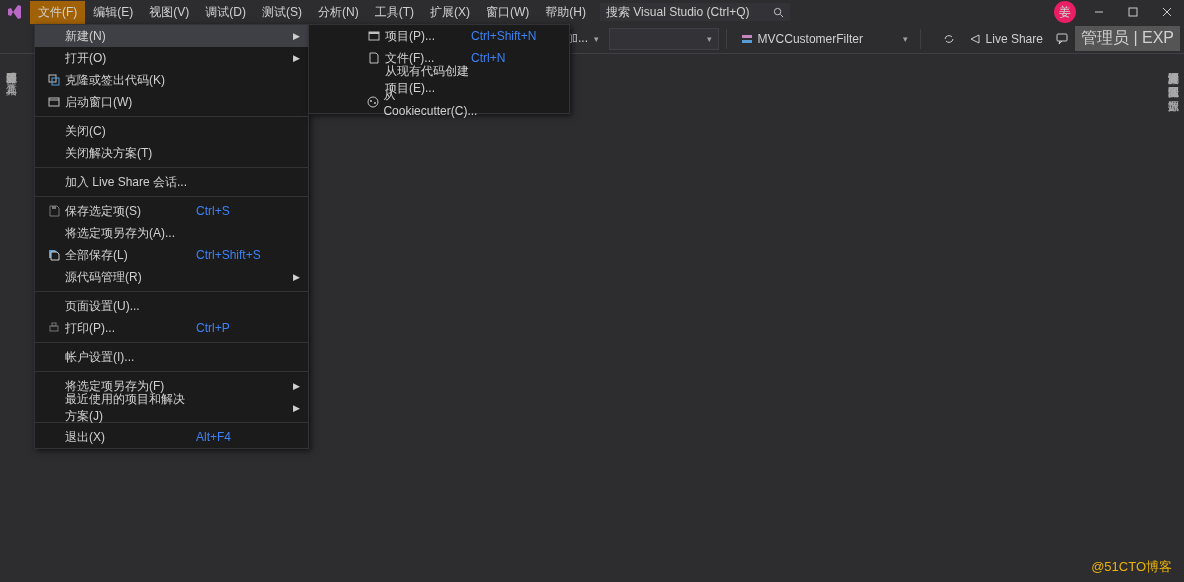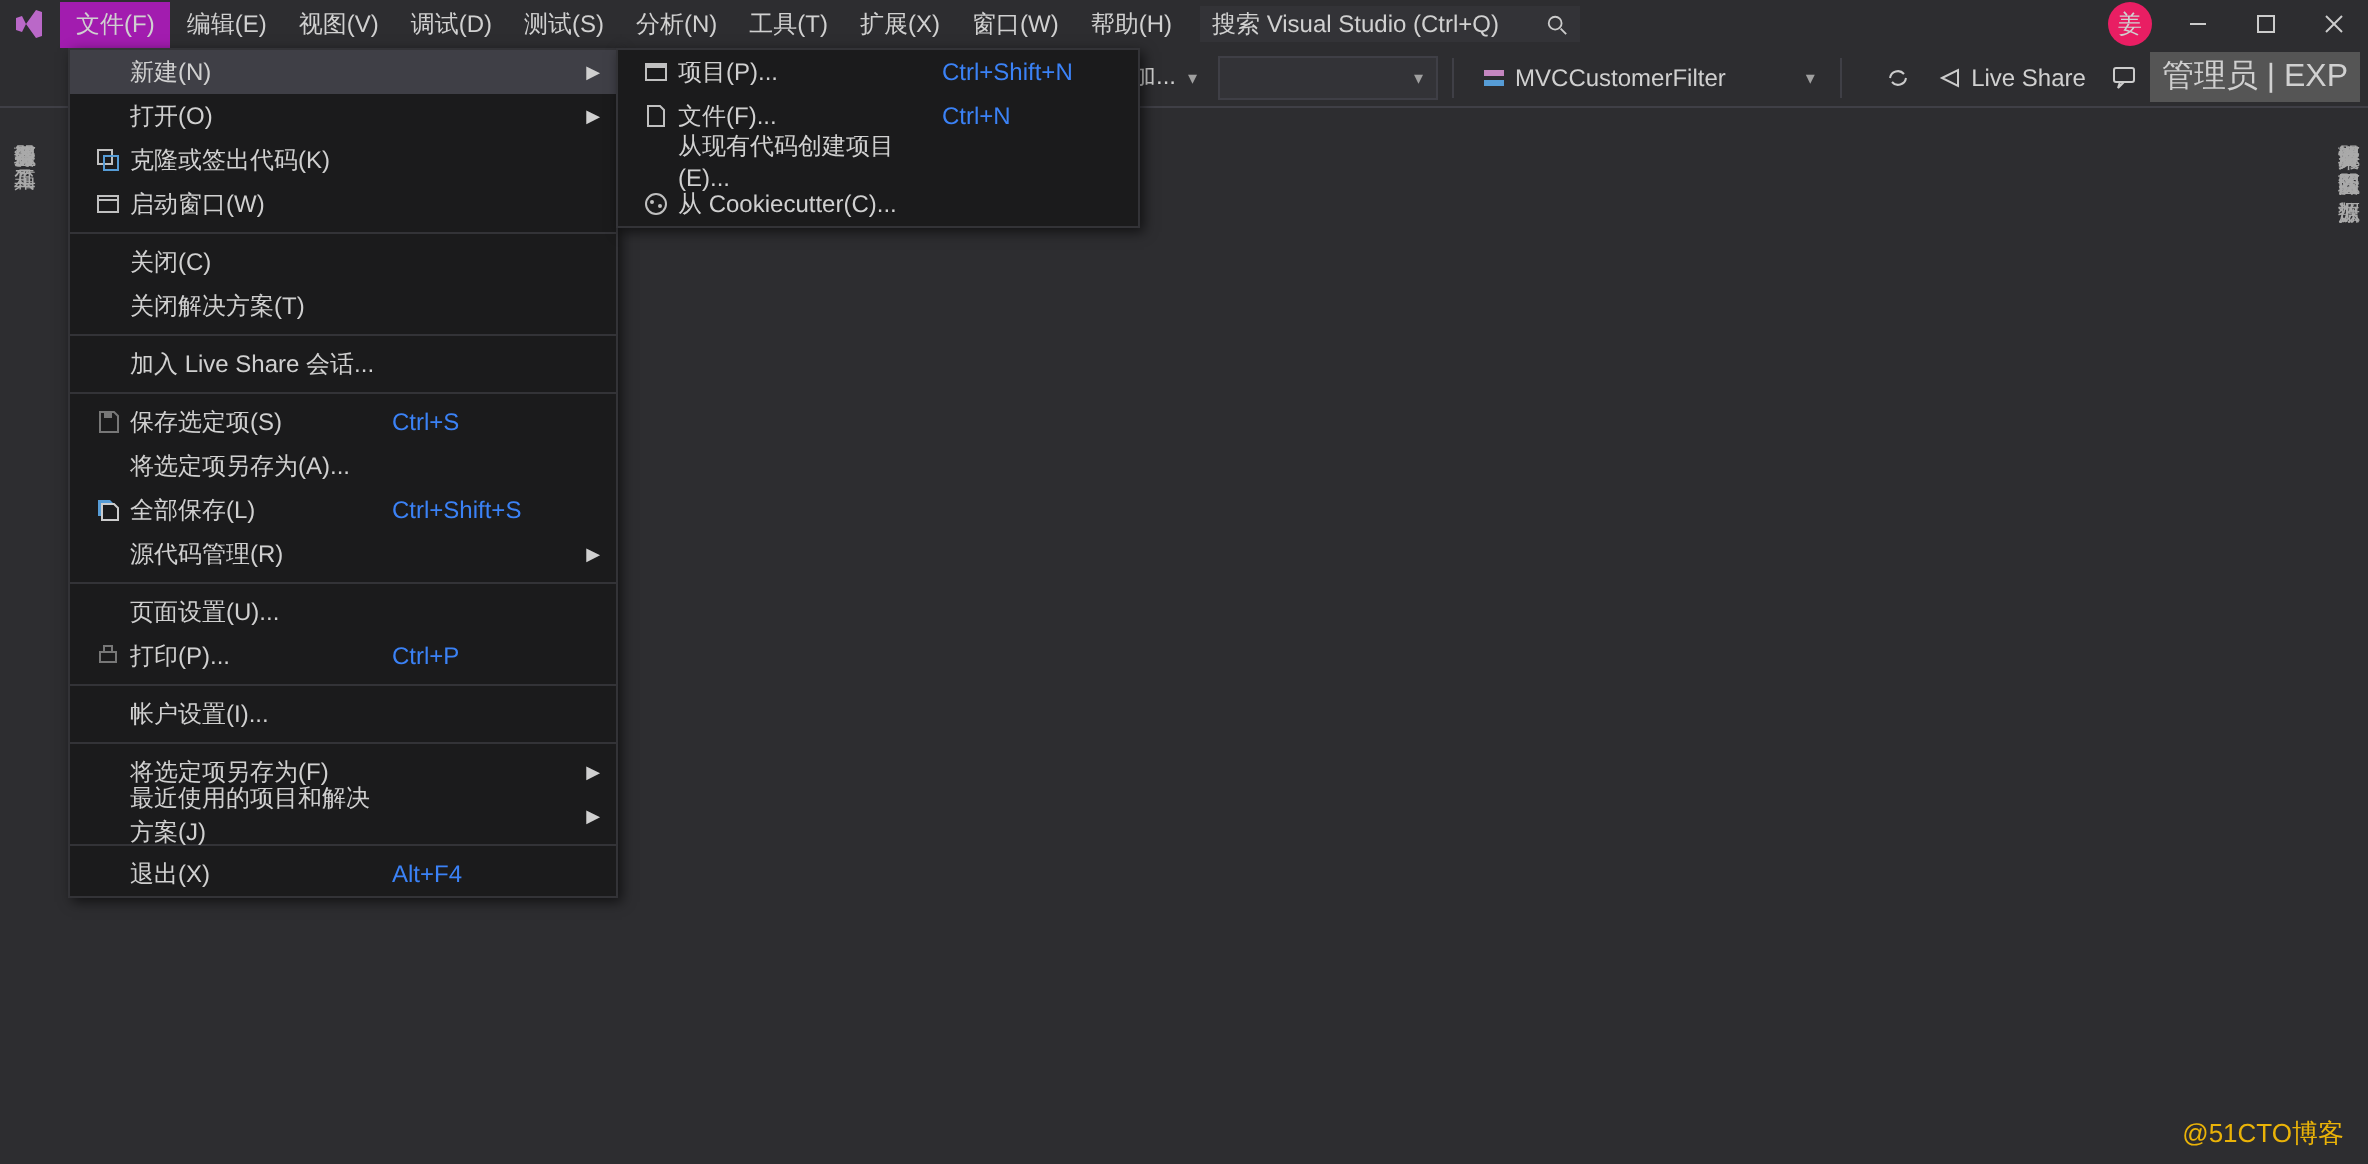--- a/index.html
+++ b/index.html
@@ -1,21 +1,21 @@
 <!DOCTYPE html>
 <html><head>
 <meta charset="utf-8">
 <style>
 * { margin:0; padding:0; box-sizing:border-box; font-family:"Microsoft YaHei","Segoe UI",sans-serif; font-size:12px; color:#d0d0d0; }
 body { background:#2d2d30; width:1184px; height:582px; overflow:hidden; position:relative; }
 .titlebar { height:24px; background:#2d2d30; display:flex; align-items:center; }
 .logo { width:30px; display:flex; justify-content:center; }
 .menubar { display:flex; align-items:center; }
 .menu-item { padding:3px 8px; cursor:default; }
-.menu-item.active { background:#a21caf; }
+.menu-item.active { background:#a16207; }
 .searchbox { margin-left:6px; background:#333337; width:190px; height:18px; display:flex; align-items:center; padding:0 6px; justify-content:space-between; color:#a0a0a0; }
 .winbtns { margin-left:auto; display:flex; align-items:center; }
 .winbtn { width:34px; height:24px; display:flex; align-items:center; justify-content:center; color:#d0d0d0; }
 .avatar { width:22px; height:22px; border-radius:50%; background:#e91e63; display:flex; align-items:center; justify-content:center; margin-right:6px; }
 .toolbar { height:30px; background:#2d2d30; display:flex; align-items:center; padding:0 4px; gap:4px; border-bottom:1px solid #3f3f46; position:relative; z-index:0;}
 .tb-combo { background:#333337; border:1px solid #3f3f46; height:22px; display:flex; align-items:center; padding:0 6px; color:#c0c0c0; }
 .drop { margin-left:6px; font-size:9px; color:#a0a0a0; }
 .tb-sep { width:1px; height:20px; background:#3f3f46; margin:0 3px; }
 .tb-btn { display:flex; align-items:center; padding:0 6px; height:22px; }
 .right-tools { margin-left:auto; display:flex; align-items:center; gap:6px; }
@@ -26,21 +26,21 @@
 .dropdown { position:absolute; background:#1b1b1c; border:1px solid #333337; box-shadow:2px 2px 6px rgba(0,0,0,0.6); z-index:10; }
 .dd-row { display:flex; align-items:center; height:22px; padding:0 8px; position:relative; }
 .dd-row.hover { background:#3f3f46; }
 .dd-row.disabled { color:#656565; }
 .dd-icon { width:22px; display:flex; justify-content:center; }
 .dd-label { flex:1; }
 .dd-short { width:90px; color:#3b82f6; }
 .dd-arrow { width:14px; text-align:right; font-size:9px; }
 .dd-sep { height:1px; background:#333337; margin:3px 0; }
 #file-menu { left:34px; top:24px; width:275px; }
-#new-sub { left:308px; top:24px; width:262px; }
+#new-sub { left:308px; top:24px; width:262px;padding-left:46px; }
 .watermark { position:absolute; right:12px; bottom:6px; color:#eab308; font-size:13px; }
 svg { display:block; }
 </style>
 </head>
 <body>
 
 <div class="titlebar">
   <div class="logo">
     <svg width="16" height="16" viewBox="0 0 16 16">
         <path d="M11 1L6 8l5 7 3-1V2l-3-1zM1 5l3-1 2 4-2 4-3-1V5z" fill="#ba68c8"></path>

